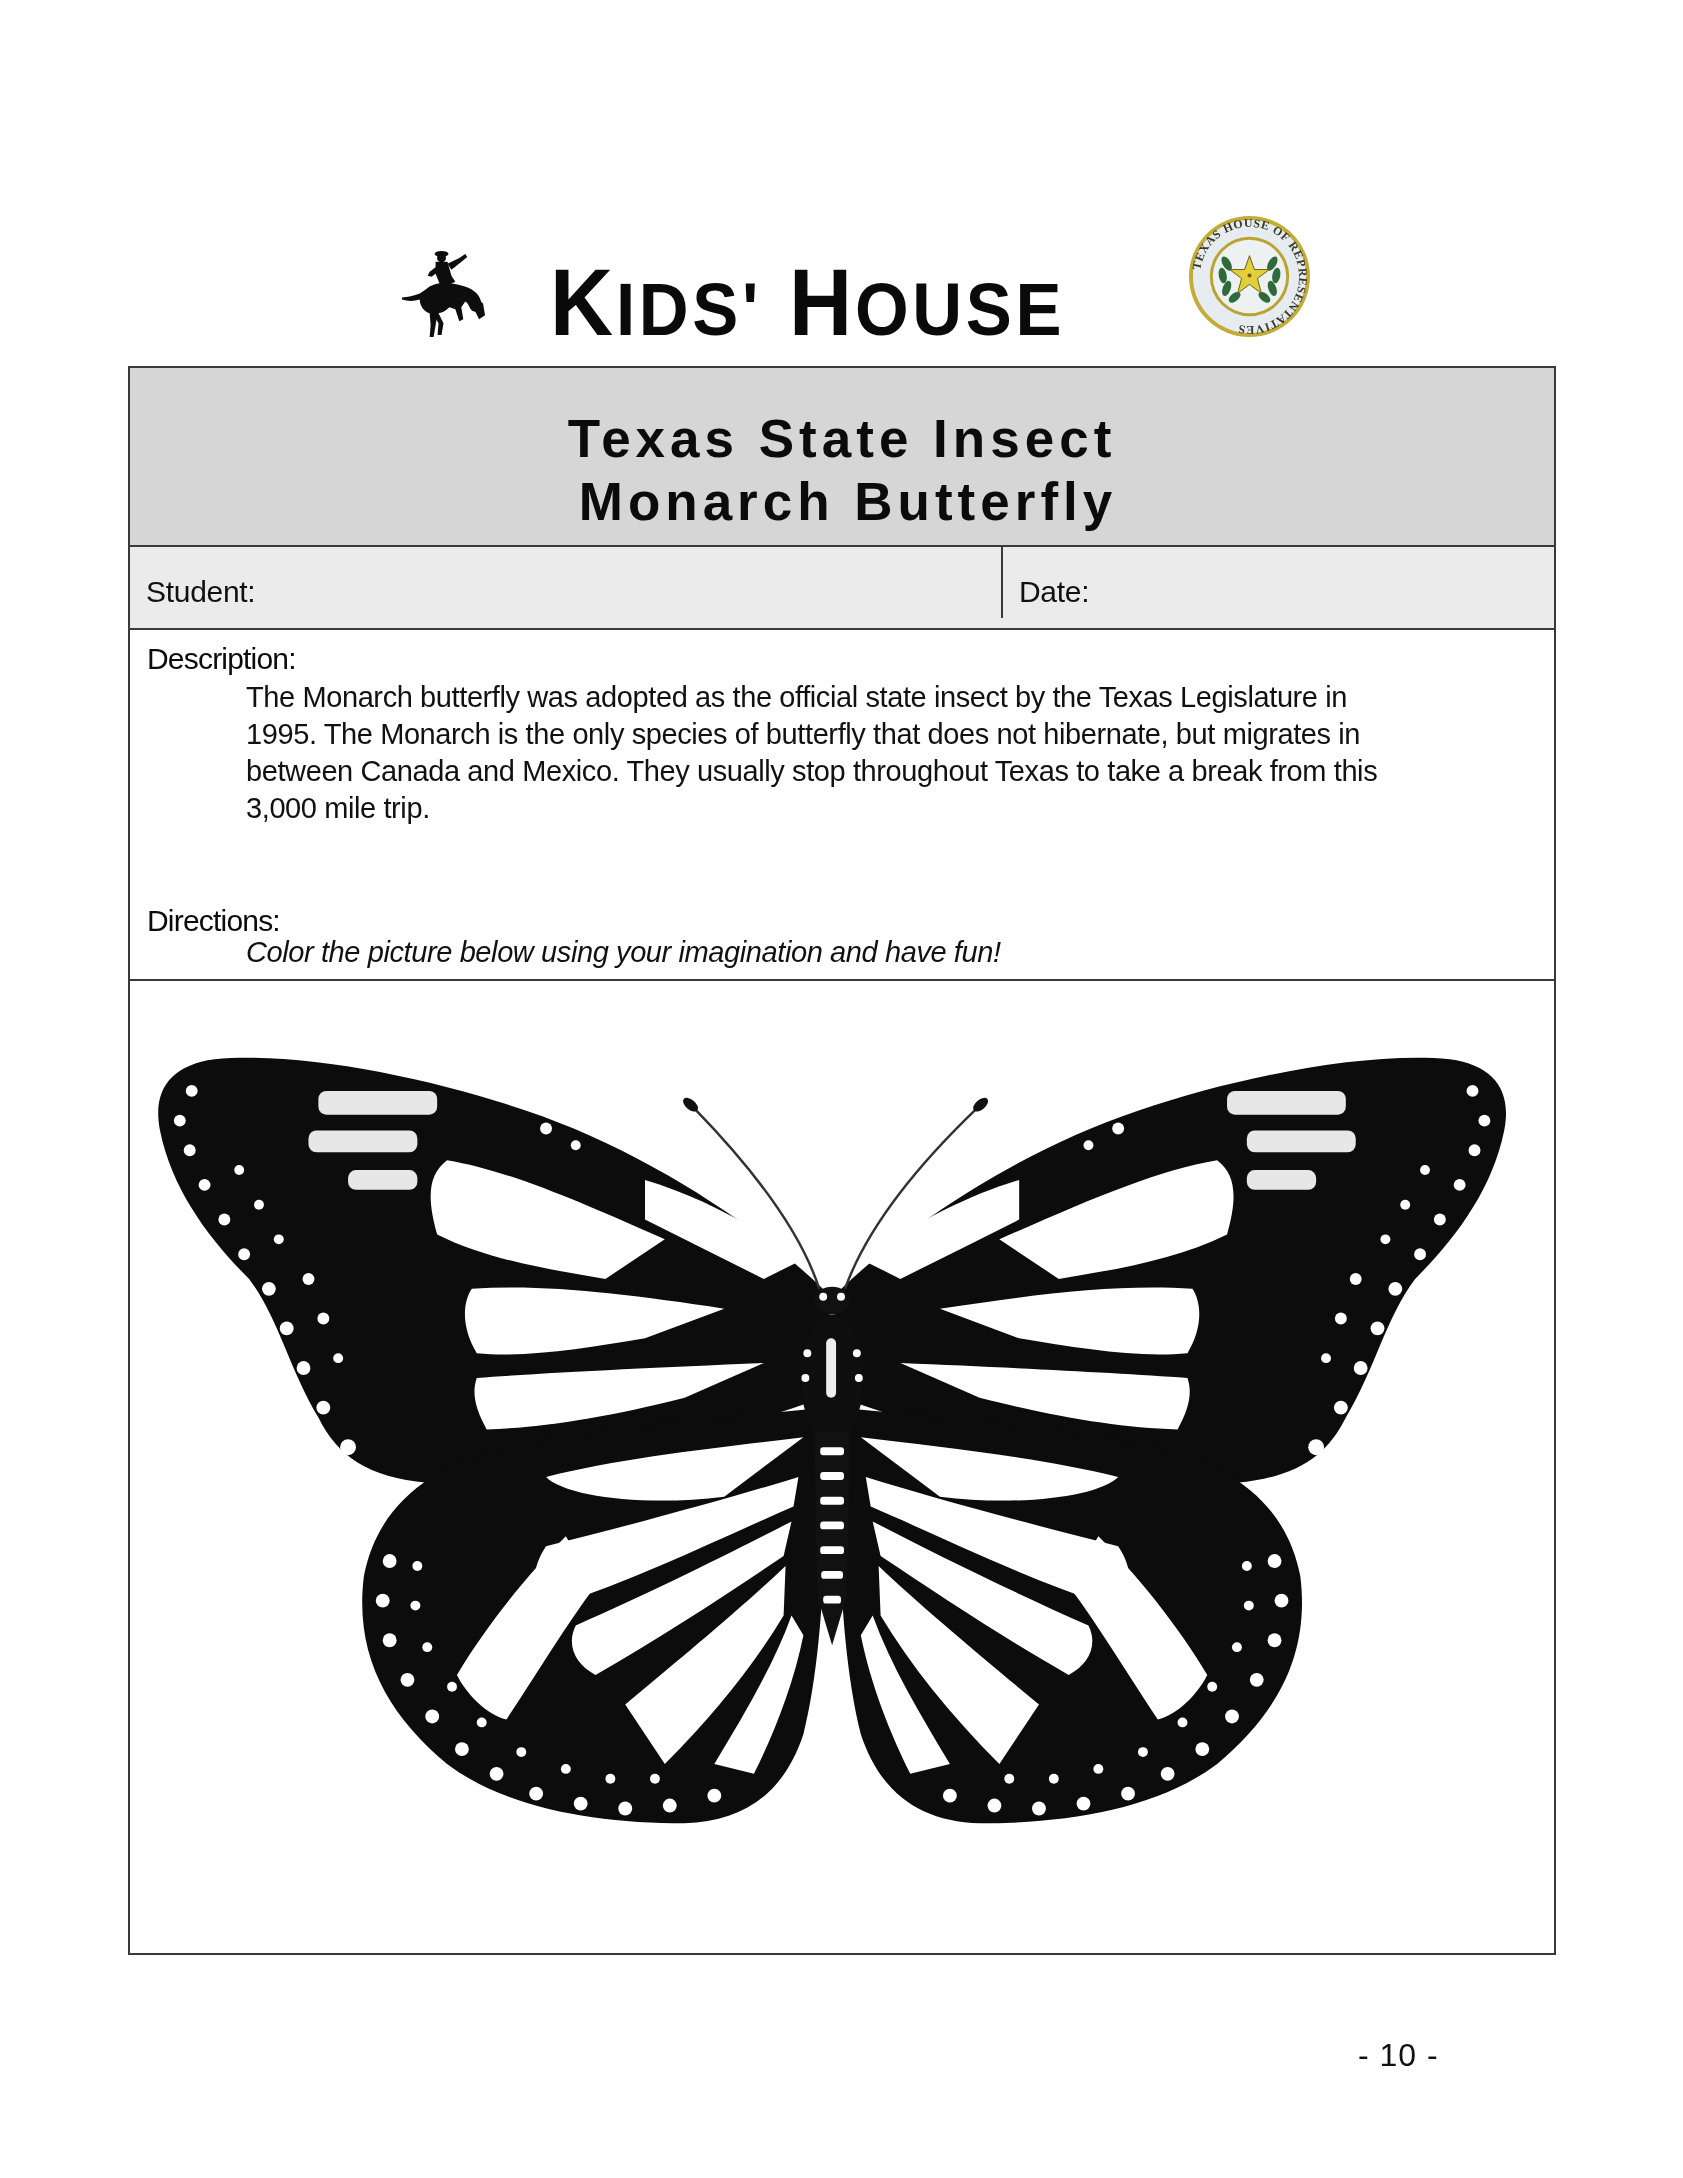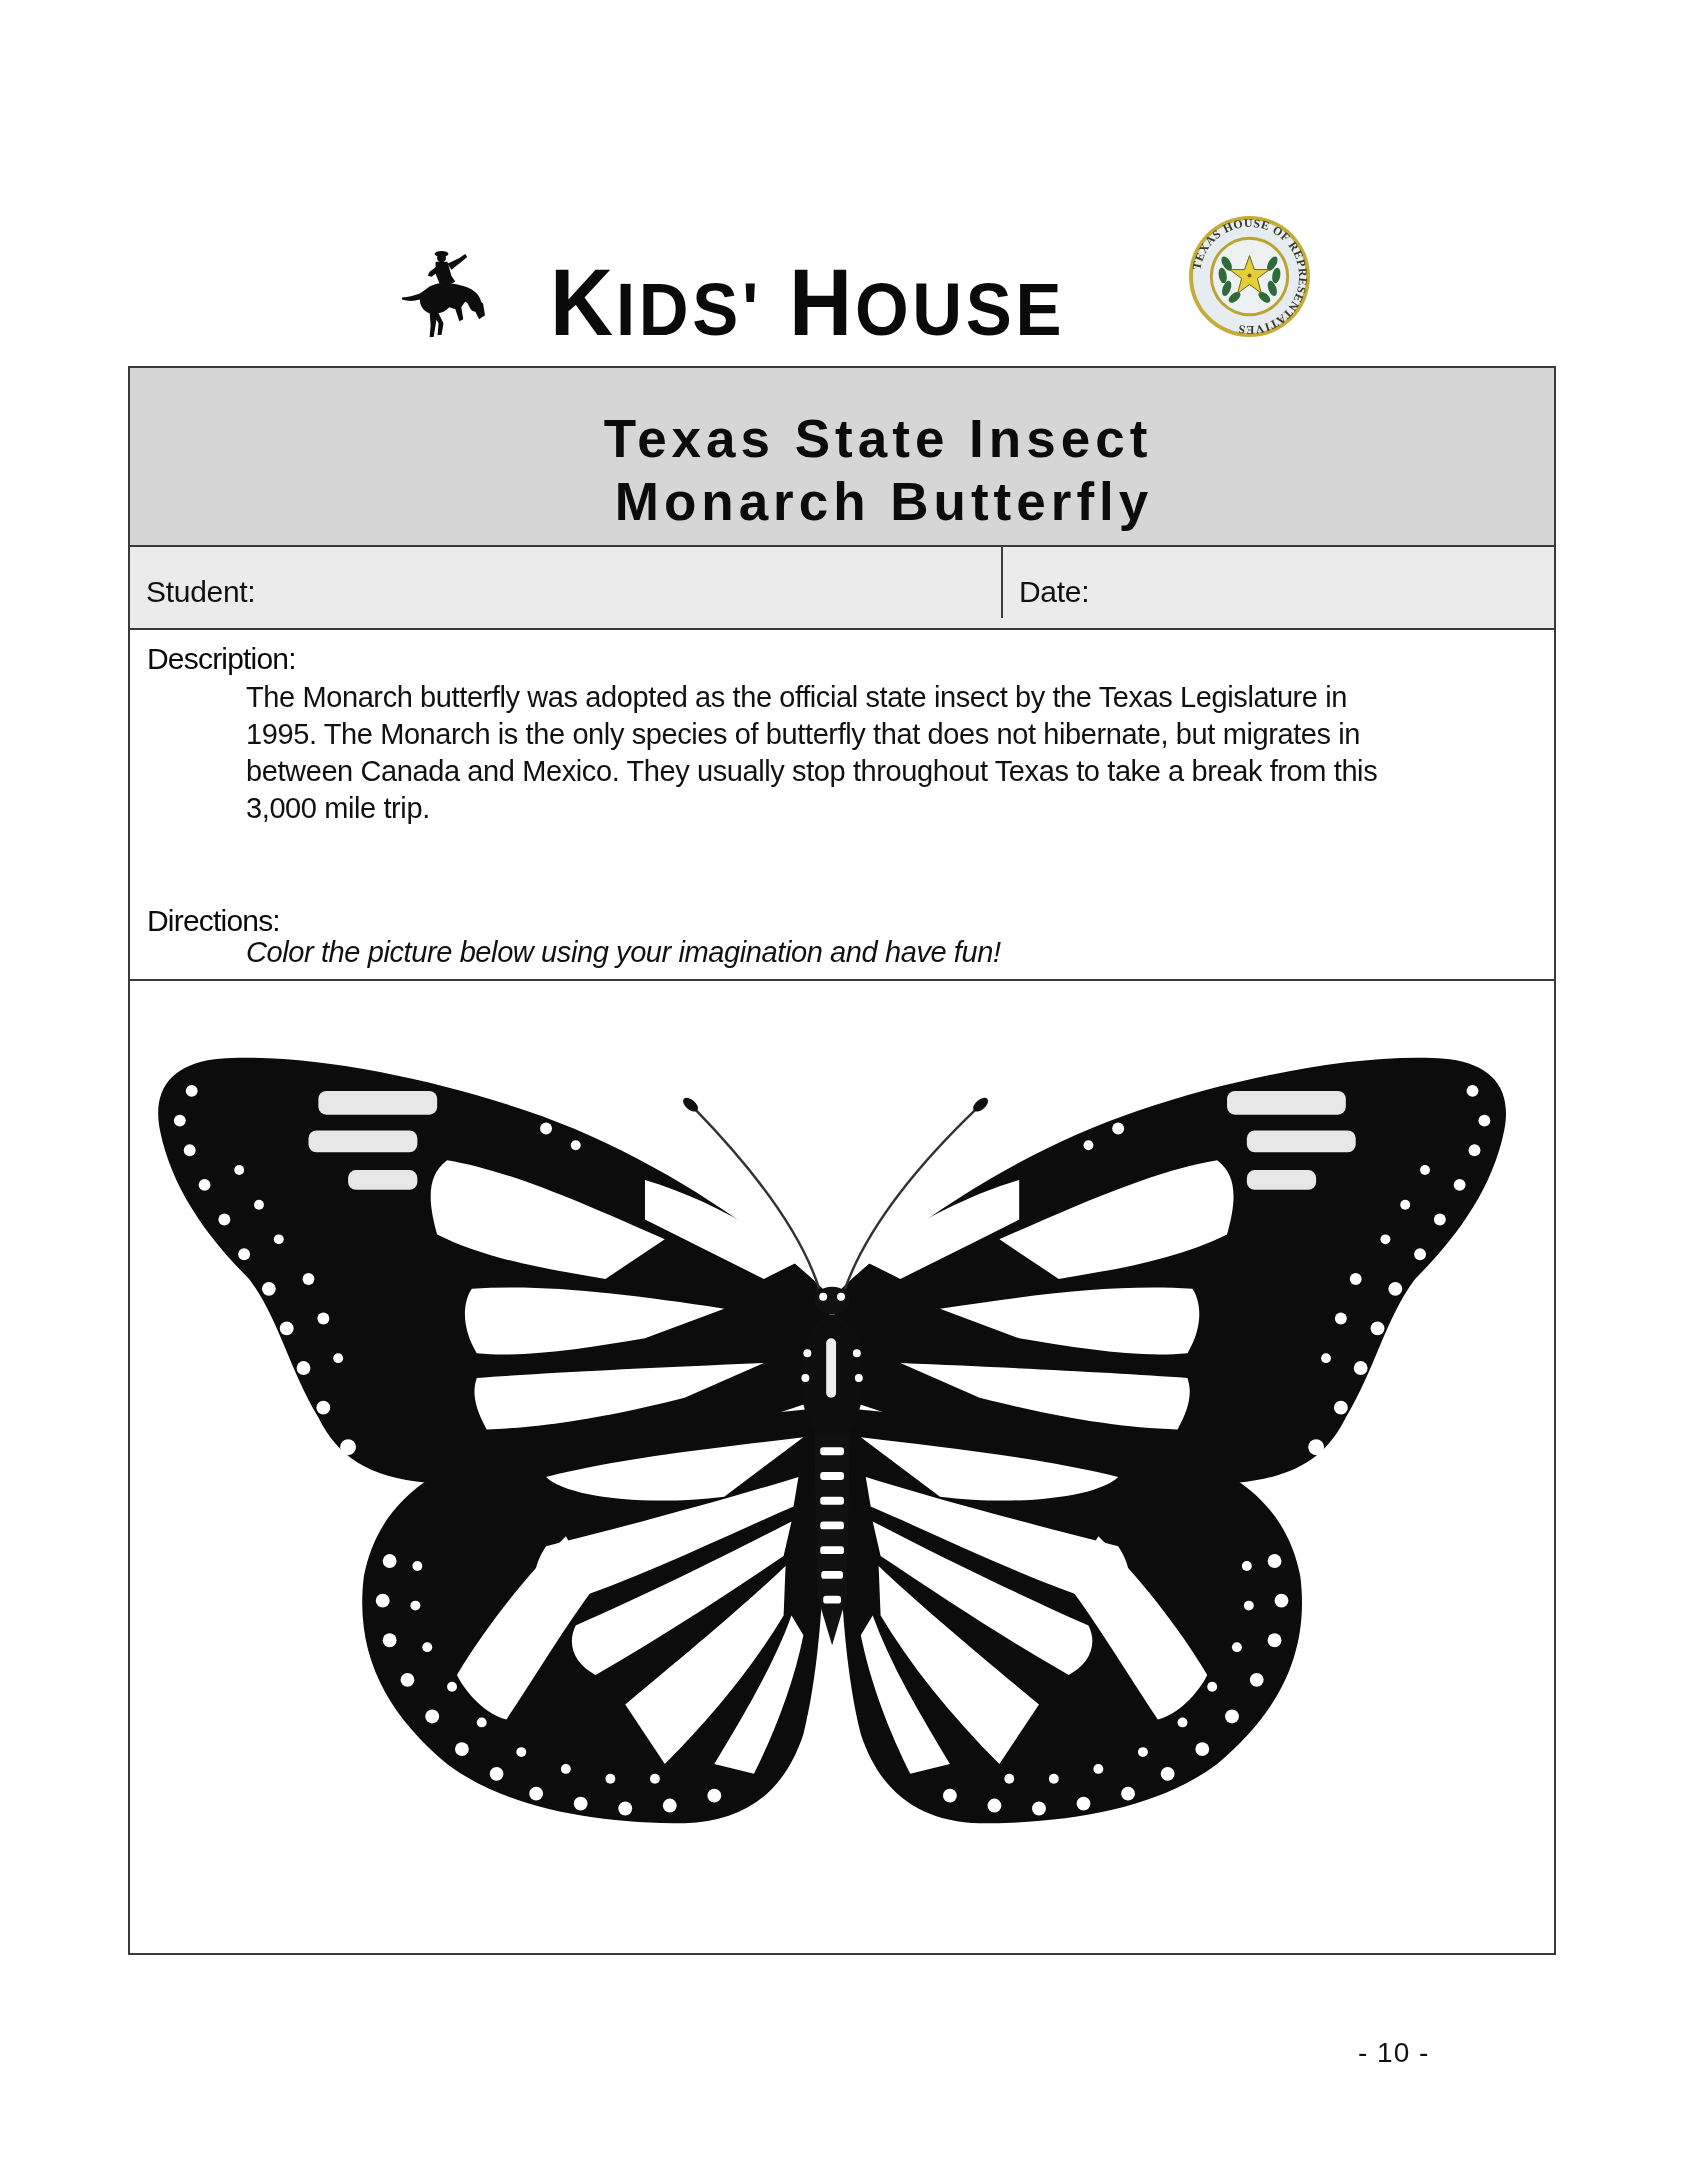--- a/index.html
+++ b/index.html
@@ -14,21 +14,21 @@
                    letter-spacing: 3px; transform: scaleX(0.92); transform-origin: left top; }
     .brand-title .sc { font-size: 75px; letter-spacing: 4px; }
     .seal { position: absolute; left: 1187px; top: 214px; width: 125px; height: 125px; }
 
     .sheet { position: absolute; left: 128px; top: 366px; width: 1428px; height: 1589px;
              border: 2px solid #3a3a3a; box-sizing: border-box; background: #fff; }
     .title-band { position: absolute; left: 0; top: 0; width: 100%; height: 179px;
                   background: #d6d6d6; border-bottom: 2px solid #3a3a3a; box-sizing: border-box; }
     .title-line { position: absolute; left: 0; width: 100%; text-align: center;
                   font-family: "Liberation Sans", sans-serif; font-weight: 700;
-                  font-size: 53px; letter-spacing: 5px; color: #0b0b0b; white-space: nowrap; padding-left: 36px; }
+                  font-size: 53px; letter-spacing: 5px; color: #0b0b0b; white-space: nowrap; }
     .title-line.l1 { top: 40px; }
     .title-line.l2 { top: 103px; margin-left: 6px; }
 
     .info-row { position: absolute; left: 0; top: 179px; width: 100%; height: 83px;
                 background: #ebebeb; border-bottom: 2px solid #3a3a3a; box-sizing: border-box; }
     .info-cell { position: absolute; top: 0; height: 71px; box-sizing: border-box; }
     .info-cell.student { left: 0; width: 873px; border-right: 2px solid #3a3a3a; }
     .info-cell.date { left: 873px; right: 0; }
     .info-label { position: absolute; left: 16px; top: 28px; font-size: 30px; color: #111;
                   letter-spacing: -0.3px; }
@@ -41,21 +41,21 @@
     .section-label.dirs { top: 274px; }
     .body-text { position: absolute; left: 116px; font-size: 29px; line-height: 37px;
                  color: #111; letter-spacing: -0.4px; white-space: nowrap; }
     .body-text.desc { top: 49px; }
     .body-text.dirs { top: 304px; font-style: italic; }
     .body-line { display: block; }
 
     .art-area { position: absolute; left: 0; top: 614px; width: 100%; height: 973px; }
     .butterfly { position: absolute; left: 0; top: 0; width: 1424px; height: 973px; }
 
-    .page-number { position: absolute; left: 1358px; top: 2037px; font-size: 28px; color: #111;
+    .page-number { position: absolute; left: 1358px; top: 2037px; font-size: 32px; color: #111;
                    white-space: nowrap; letter-spacing: 1px; }
   </style>
 </head>
 <body>
 
 <div class="masthead">
   <svg class="bronco" viewBox="0 0 92 96">
     <g fill="#0d0d0d">
 
       <ellipse cx="44" cy="8" rx="7" ry="3"></ellipse>

